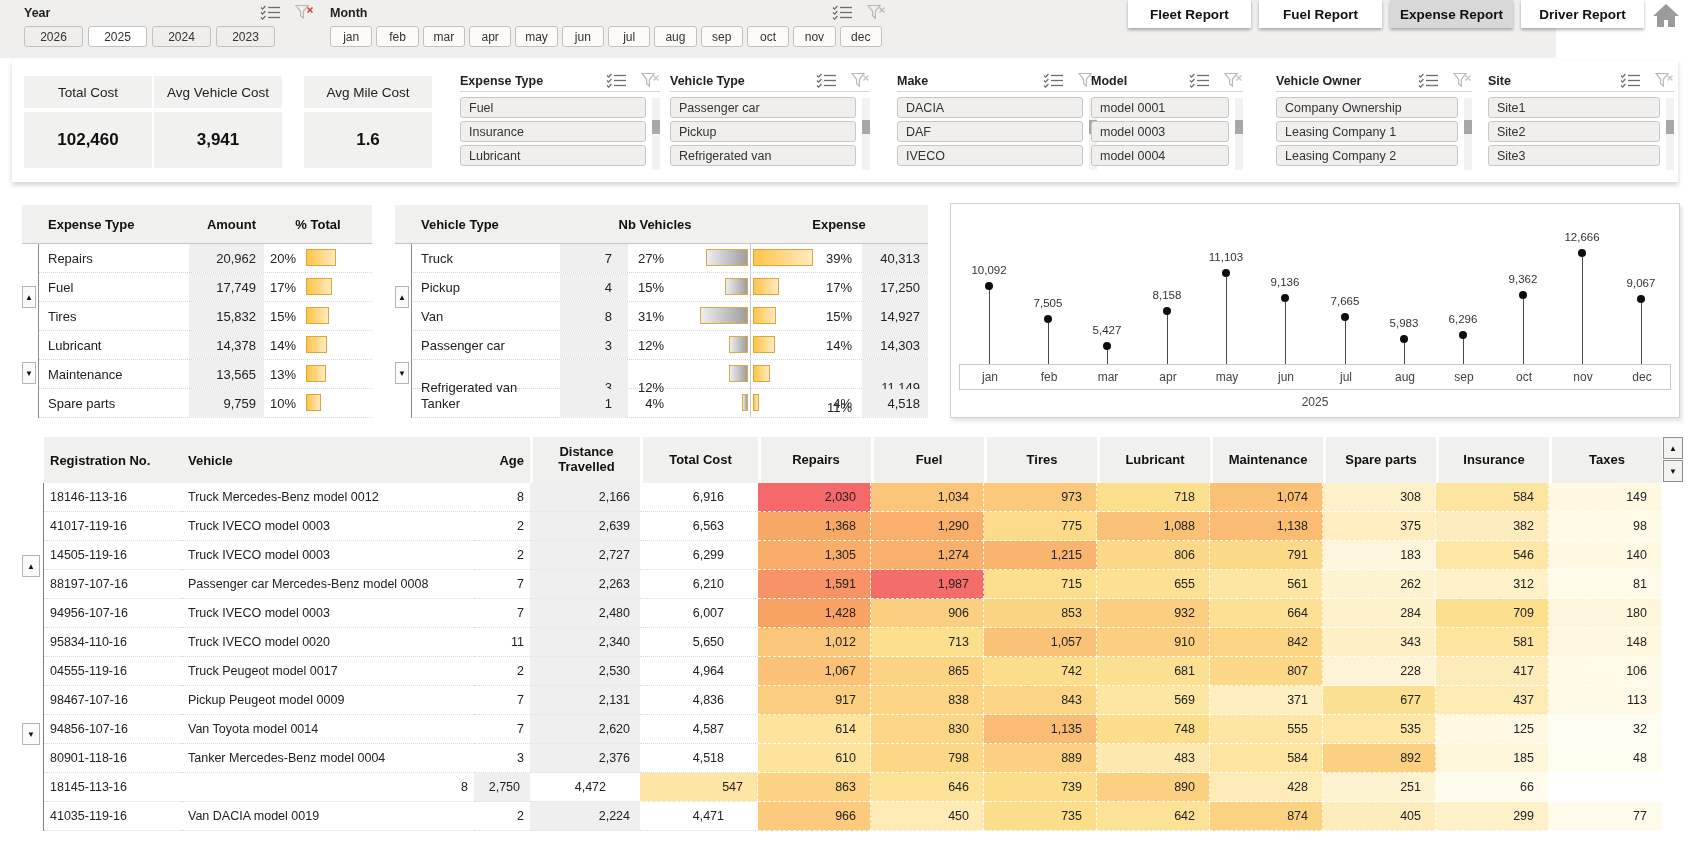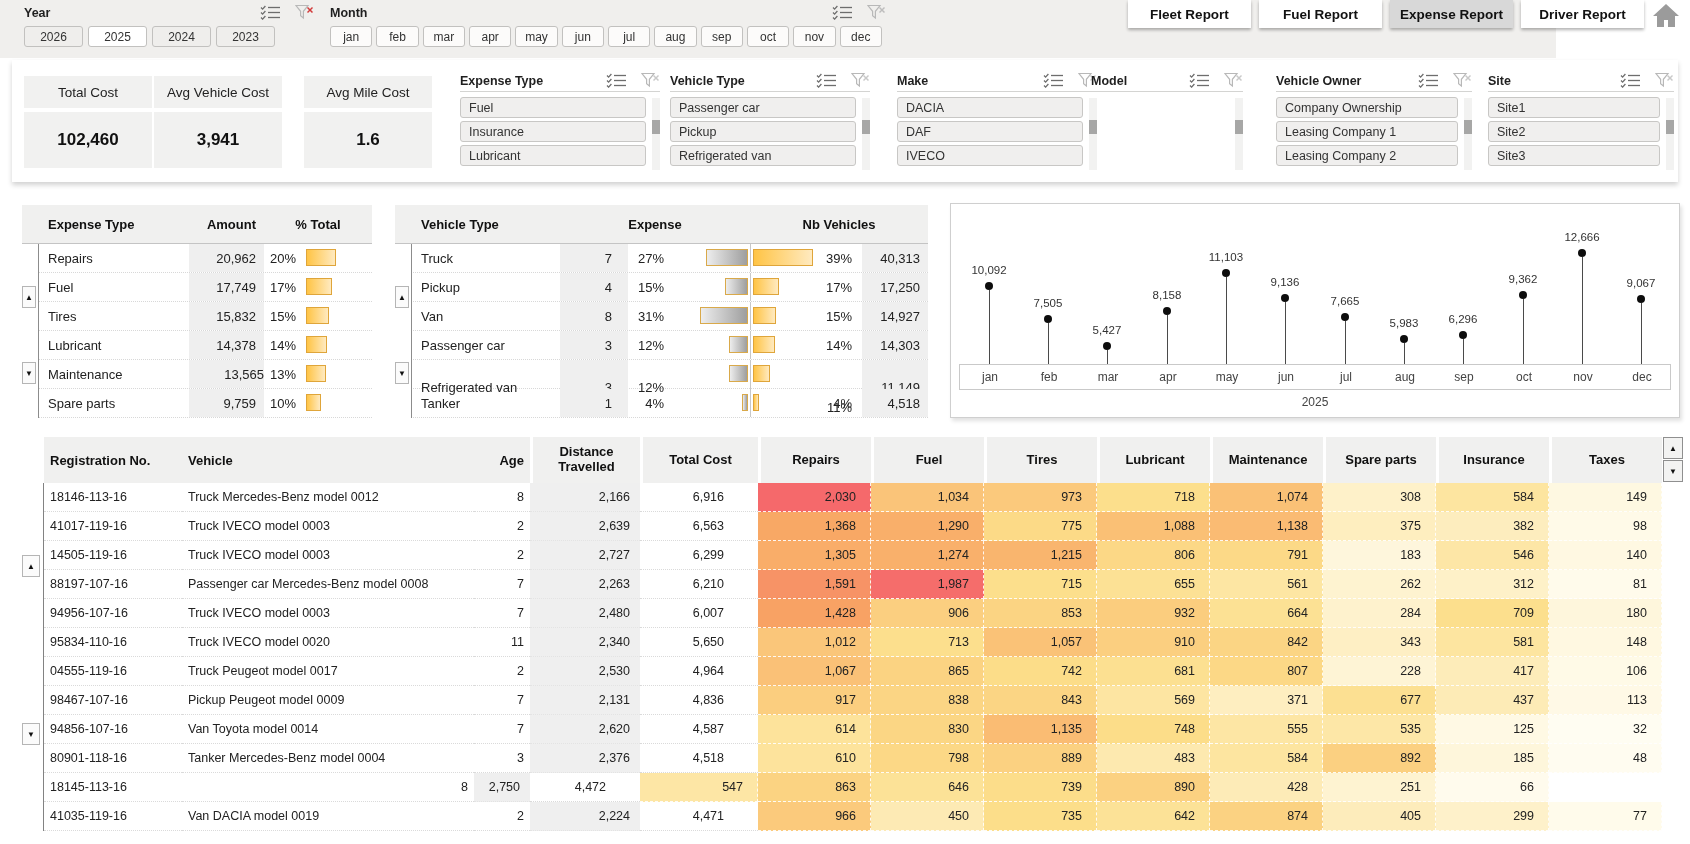--- a/index.html
+++ b/index.html
@@ -335,20 +335,25 @@
               <svg width="19" height="17" viewBox="0 0 19 17">
                 <path d="M1 1.5h12l-4.6 5.8v6.7l-2.8-2.3V7.3L1 1.5z" fill="none" stroke="#b8b8b8" stroke-width="1.2"></path>
                 <g stroke="#c9c9c9" stroke-width="1.5">
                   <line x1="12.5" y1="3.5" x2="17.5" y2="8.5"></line>
                   <line x1="17.5" y1="3.5" x2="12.5" y2="8.5"></line>
                 </g>
               </svg>
             </span>
           </span>
         </div>
+        <div class="slicer-items">
+          <div class="slicer-item">model 0001</div>
+          <div class="slicer-item">model 0003</div>
+          <div class="slicer-item">model 0004</div>
+        </div>
         <div class="slicer-scroll">
           <div class="slicer-thumb"></div>
         </div>
       </div>
       <div class="slicer" style="left: 1264px; width: 196px;">
         <div class="slicer-head">
           <span class="slicer-title">Vehicle Owner</span>
           <span class="head-icons">
             <span class="icon-btn">
               <svg width="21" height="15" viewBox="0 0 21 15">
@@ -463,43 +468,43 @@
           <div class="cell" style="padding-left: 9px;">Lubricant</div>
           <div class="cell r gray" style="padding-right: 8px;">14,378</div>
           <div class="cell r" style="padding-right: 8px;">14%</div>
           <div class="barzone">
             <div class="obar" style="width: 21px;"></div>
           </div>
         </div>
         <div class="mrow" style="grid-template-columns: 17px 150px 75px 40px 68px;">
           <div class="cell"></div>
           <div class="cell" style="padding-left: 9px;">Maintenance</div>
-          <div class="cell r gray" style="">13,565</div>
+          <div class="cell r gray" style="padding-right: 8px;">13,565</div>
           <div class="cell r" style="padding-right: 8px;">13%</div>
           <div class="barzone">
             <div class="obar" style="width: 20px;"></div>
           </div>
         </div>
         <div class="mrow" style="grid-template-columns: 17px 150px 75px 40px 68px;">
           <div class="cell"></div>
           <div class="cell" style="padding-left: 9px;">Spare parts</div>
           <div class="cell r gray" style="padding-right: 8px;">9,759</div>
           <div class="cell r" style="padding-right: 8px;">10%</div>
           <div class="barzone">
             <div class="obar" style="width: 15px;"></div>
           </div>
         </div>
       </div>
   </div>
 
   <div class="mtable" style="left:395px;top:205px;width:533px;height:206px;">
     <div class="hdr" style="grid-template-columns:165px 190px 178px;" id="veh-hdr">
         <div class="hspan" style="padding-left: 26px;">Vehicle Type</div>
+        <div class="hspan c">Nb Vehicles</div>
         <div class="hspan c">Expense</div>
-        <div class="hspan c">Nb Vehicles</div>
       </div>
     <div class="tbody" id="veh-body">
       <div class="vlane" style="top:0;">
         <div class="vbtn" style="top:42px;">▲</div>
         <div class="vbtn" style="top:118px;">▼</div>
       </div>
     <div class="mrow" style="grid-template-columns: 17px 148px 68px 46px 76px 64px 48px 66px;">
           <div class="cell"></div>
           <div class="cell" style="padding-left: 9px;">Truck</div>
           <div class="cell r gray" style="padding-right: 16px;">7</div>

